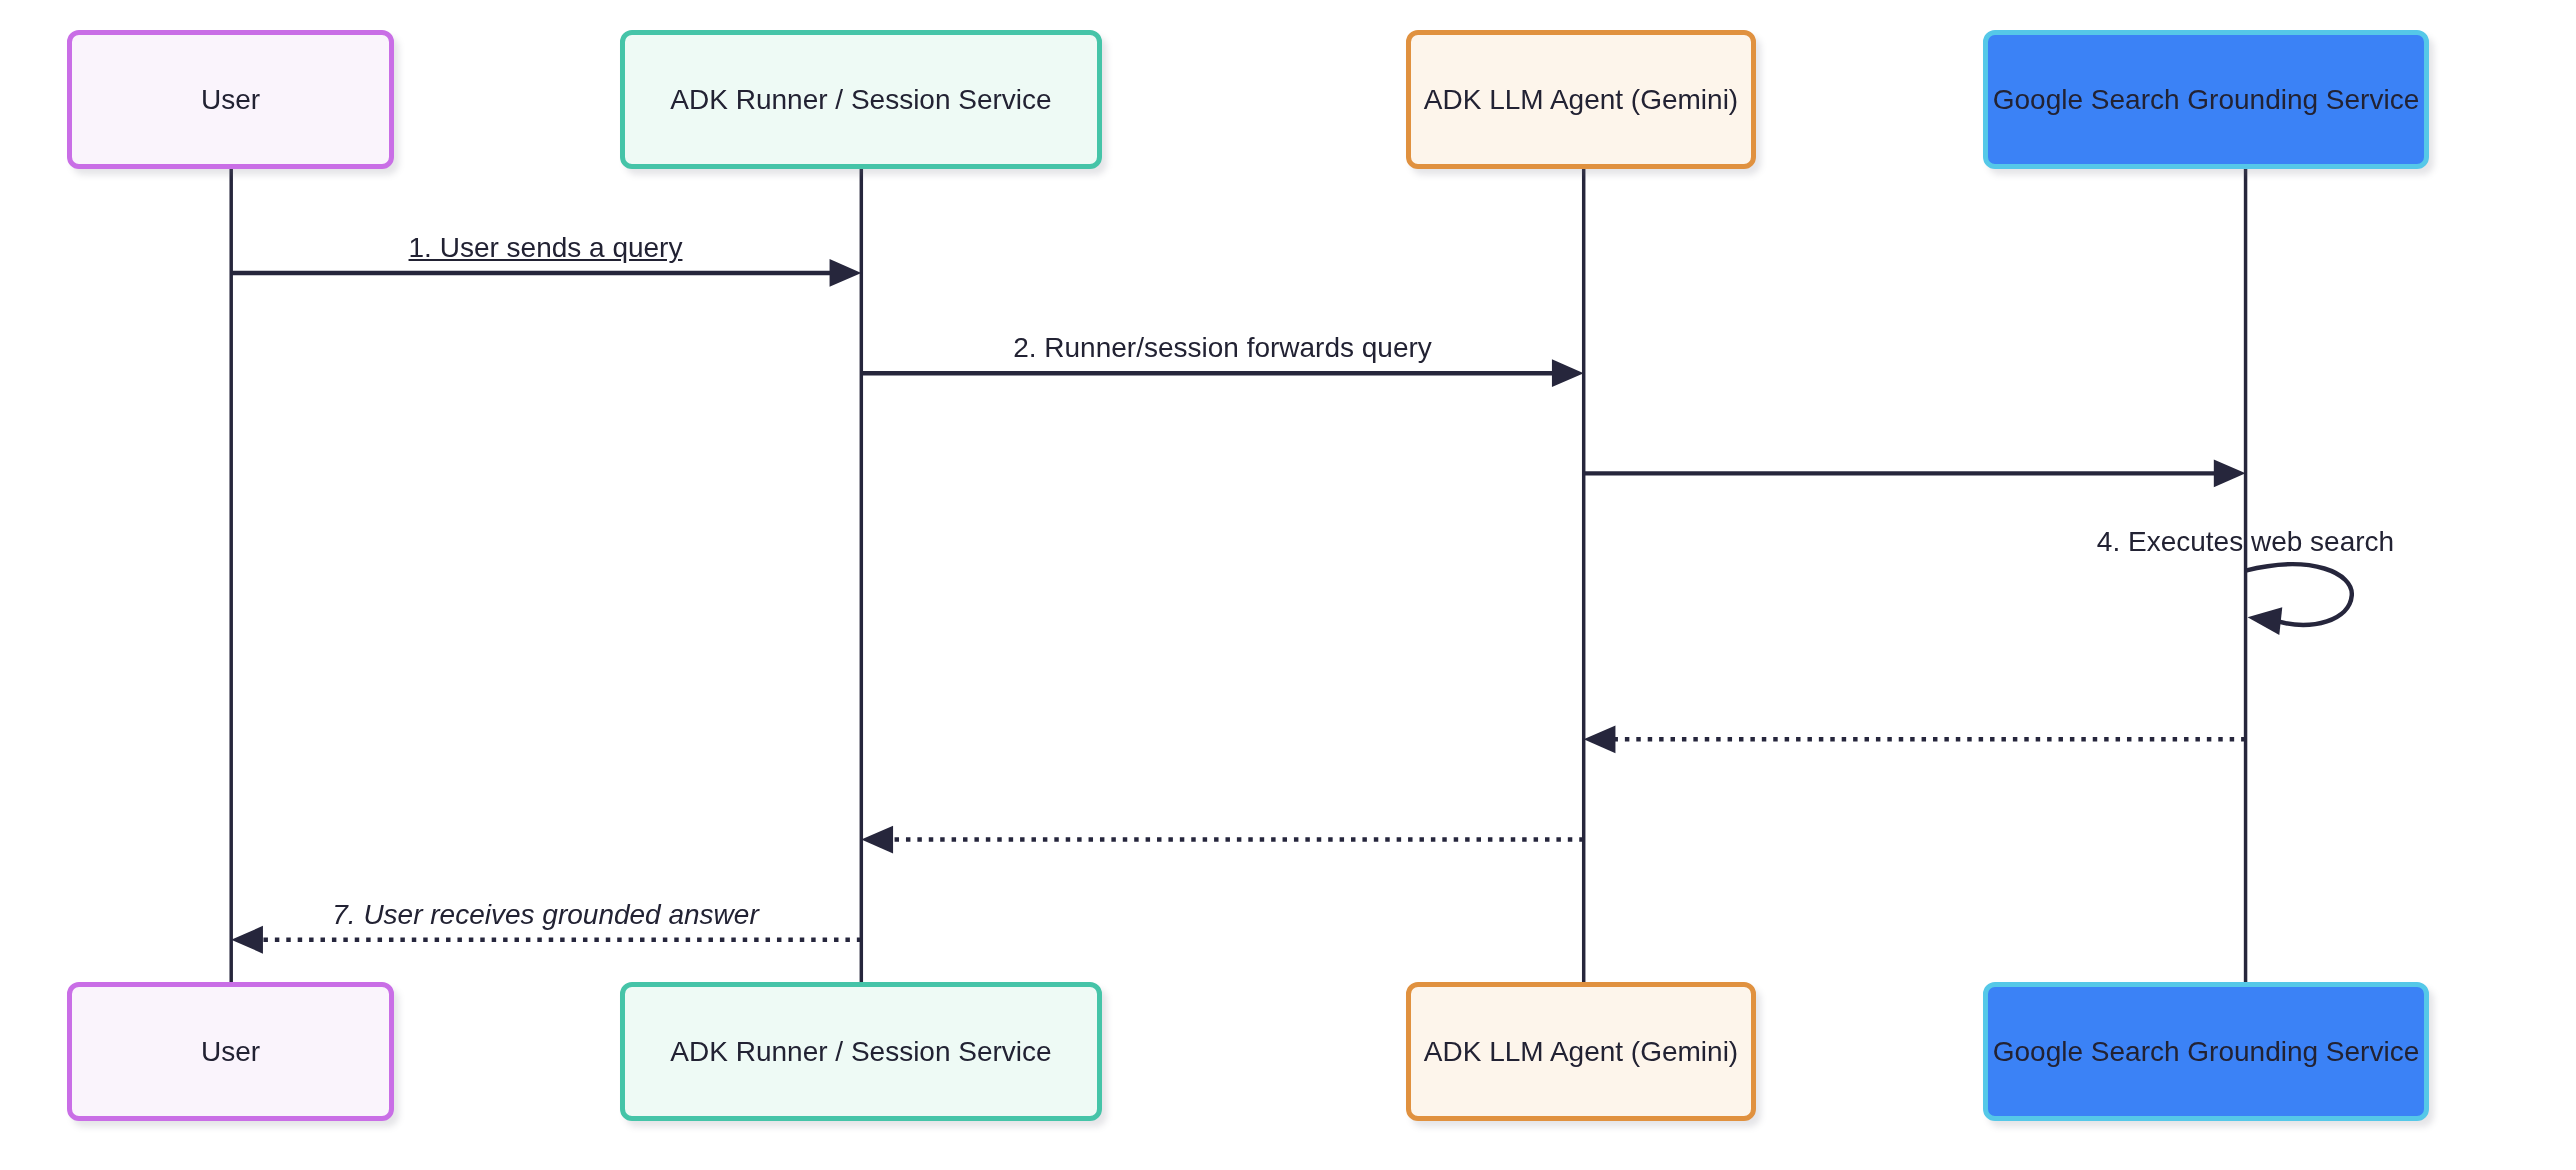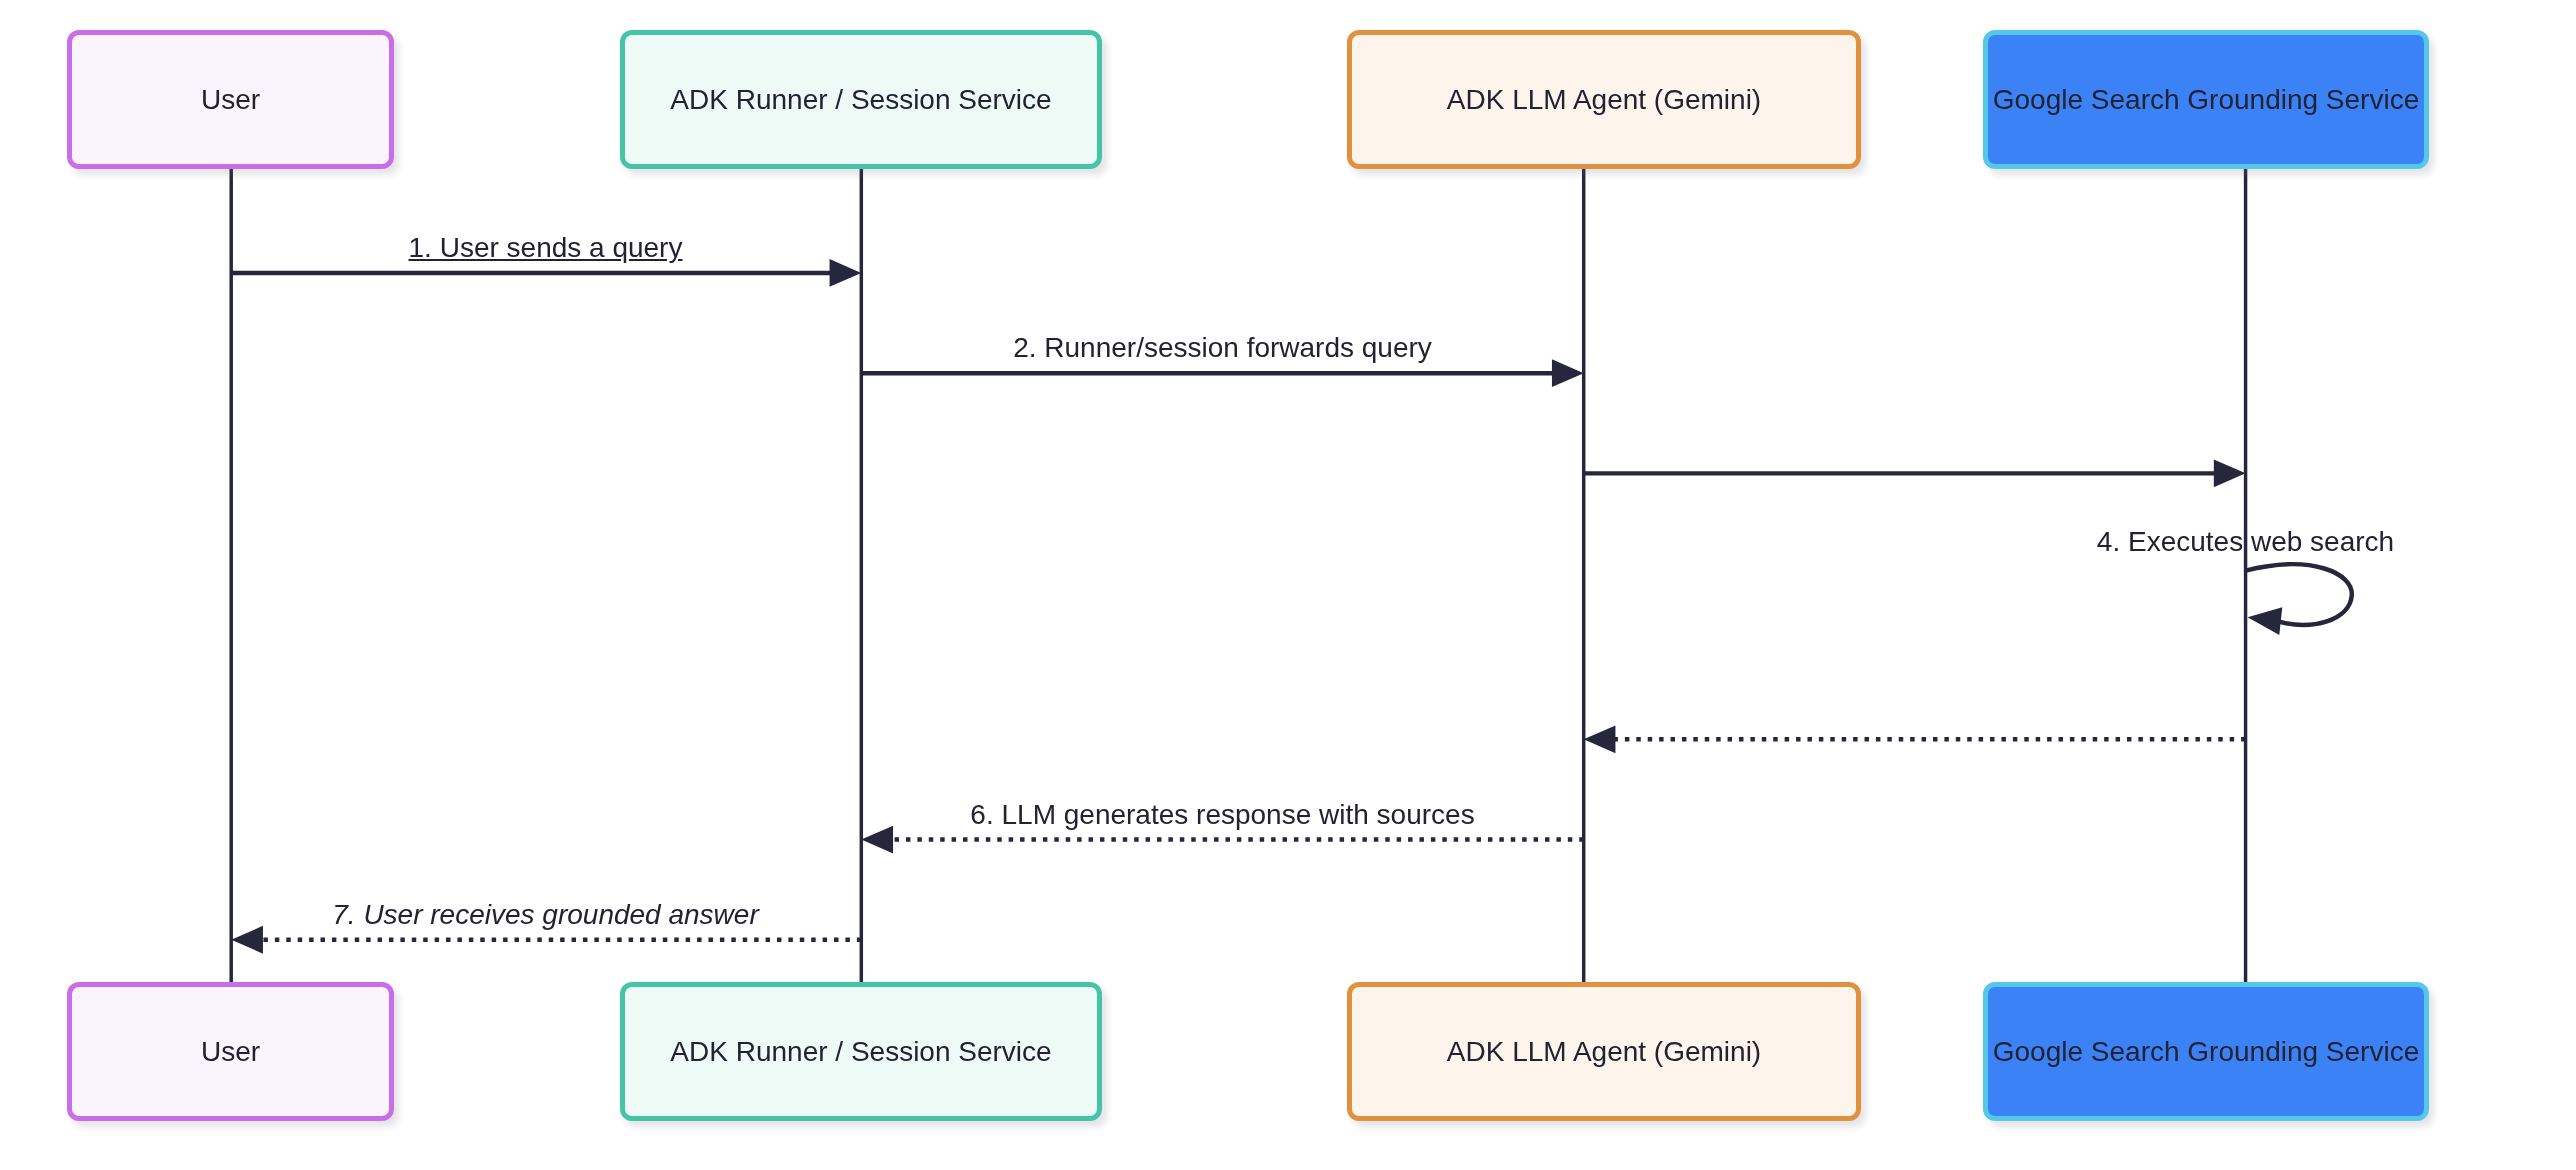--- a/index.html
+++ b/index.html
@@ -32,21 +32,21 @@
     font-size: 28px;
     color: #222233;
     z-index: 3;
     box-shadow: 5px 6px 6px rgba(110,110,130,0.18);
     white-space: nowrap;
   }
   .row-top    { top: 30px; }
   .row-bottom { top: 982px; }
   .actor-user   { left: 67px;   width: 327px; background: #faf4fc; border-color: #c96ee6; }
   .actor-runner { left: 620px;  width: 482px; background: #eefaf5; border-color: #45c4a8; }
-  .actor-llm    { left: 1347px; width: 514px; background: #fdf5eb; border-color: #e0913f; }
+  .actor-llm    { left: 1406px; width: 350px; background: #fdf5eb; border-color: #e0913f; }
   .actor-google { left: 1983px; width: 446px; background: #3b82f6; border-color: #55c8e8; }
   .msg-label {
     position: absolute;
     width: 893px;
     text-align: center;
     font-size: 28px;
     color: #222233;
     z-index: 2;
     white-space: nowrap;
   }
@@ -114,17 +114,16 @@
   <div class="actor-box actor-llm row-bottom">
     <span>ADK LLM Agent (Gemini)</span>
   </div>
   <div class="actor-box actor-google row-bottom">
     <span>Google Search Grounding Service</span>
   </div>
 
   <div class="msg-label msg-1">1. User sends a query</div>
   <div class="msg-label msg-2">2. Runner/session forwards query</div>
   <div class="msg-label msg-4">4. Executes web search</div>
-  <div class="msg-label msg-6">6. LLM generates response with sources</div>
   <div class="msg-label msg-7">7. User receives grounded answer</div>
 
 </div>
 
 
 </body></html>

